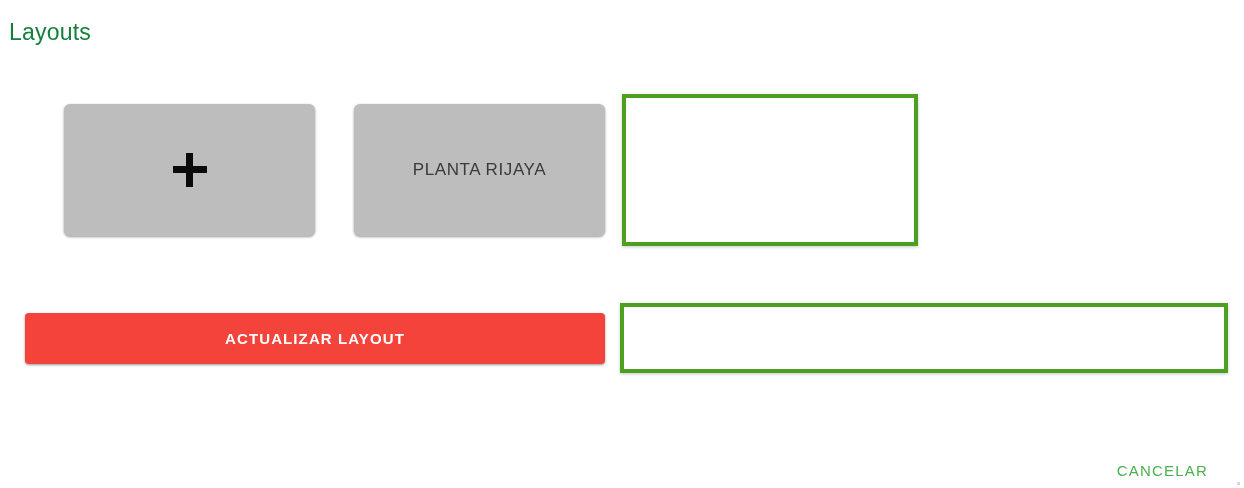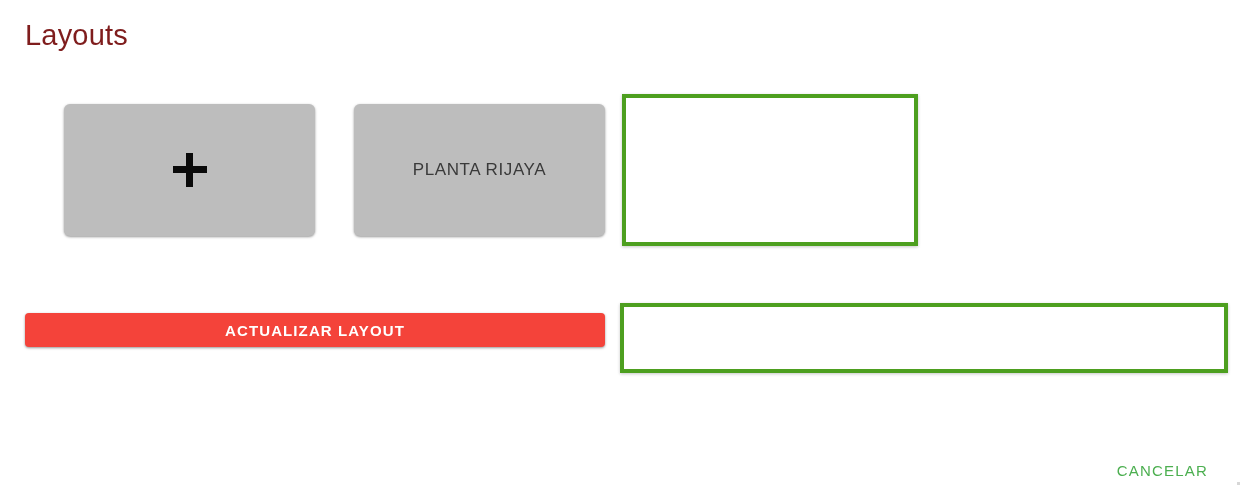--- a/index.html
+++ b/index.html
@@ -12,25 +12,25 @@
     width: 1244px;
     height: 488px;
     position: relative;
     overflow: hidden;
     font-family: "Liberation Sans", sans-serif;
     -webkit-font-smoothing: antialiased;
   }
 
   .page-title {
     position: absolute;
-    left: 25px;
+    left: 9px;
     top: 21px;
-    font-size: 29px;
+    font-size: 23px;
     font-weight: 400;
-    color: #7f1d1d;
+    color: #15803d;
     letter-spacing: 0.2px;
     line-height: 1;
   }
 
   
   .cards-row {
     position: absolute;
     left: 64px;
     top: 104px;
     height: 132px;
@@ -132,21 +132,21 @@
     cursor: pointer;
     display: flex;
     align-items: center;
     justify-content: center;
     padding: 0;
   }
   #btn-update {
     left: 25px;
     top: 313px;
     width: 580px;
-    height: 34px;
+    height: 51px;
     background: #f4433a;
   }
   #btn-apply {
     left: 635px;
     top: 316px;
     width: 580px;
     height: 45px;
     background: #4caf50;
     font-weight: normal;
   }

